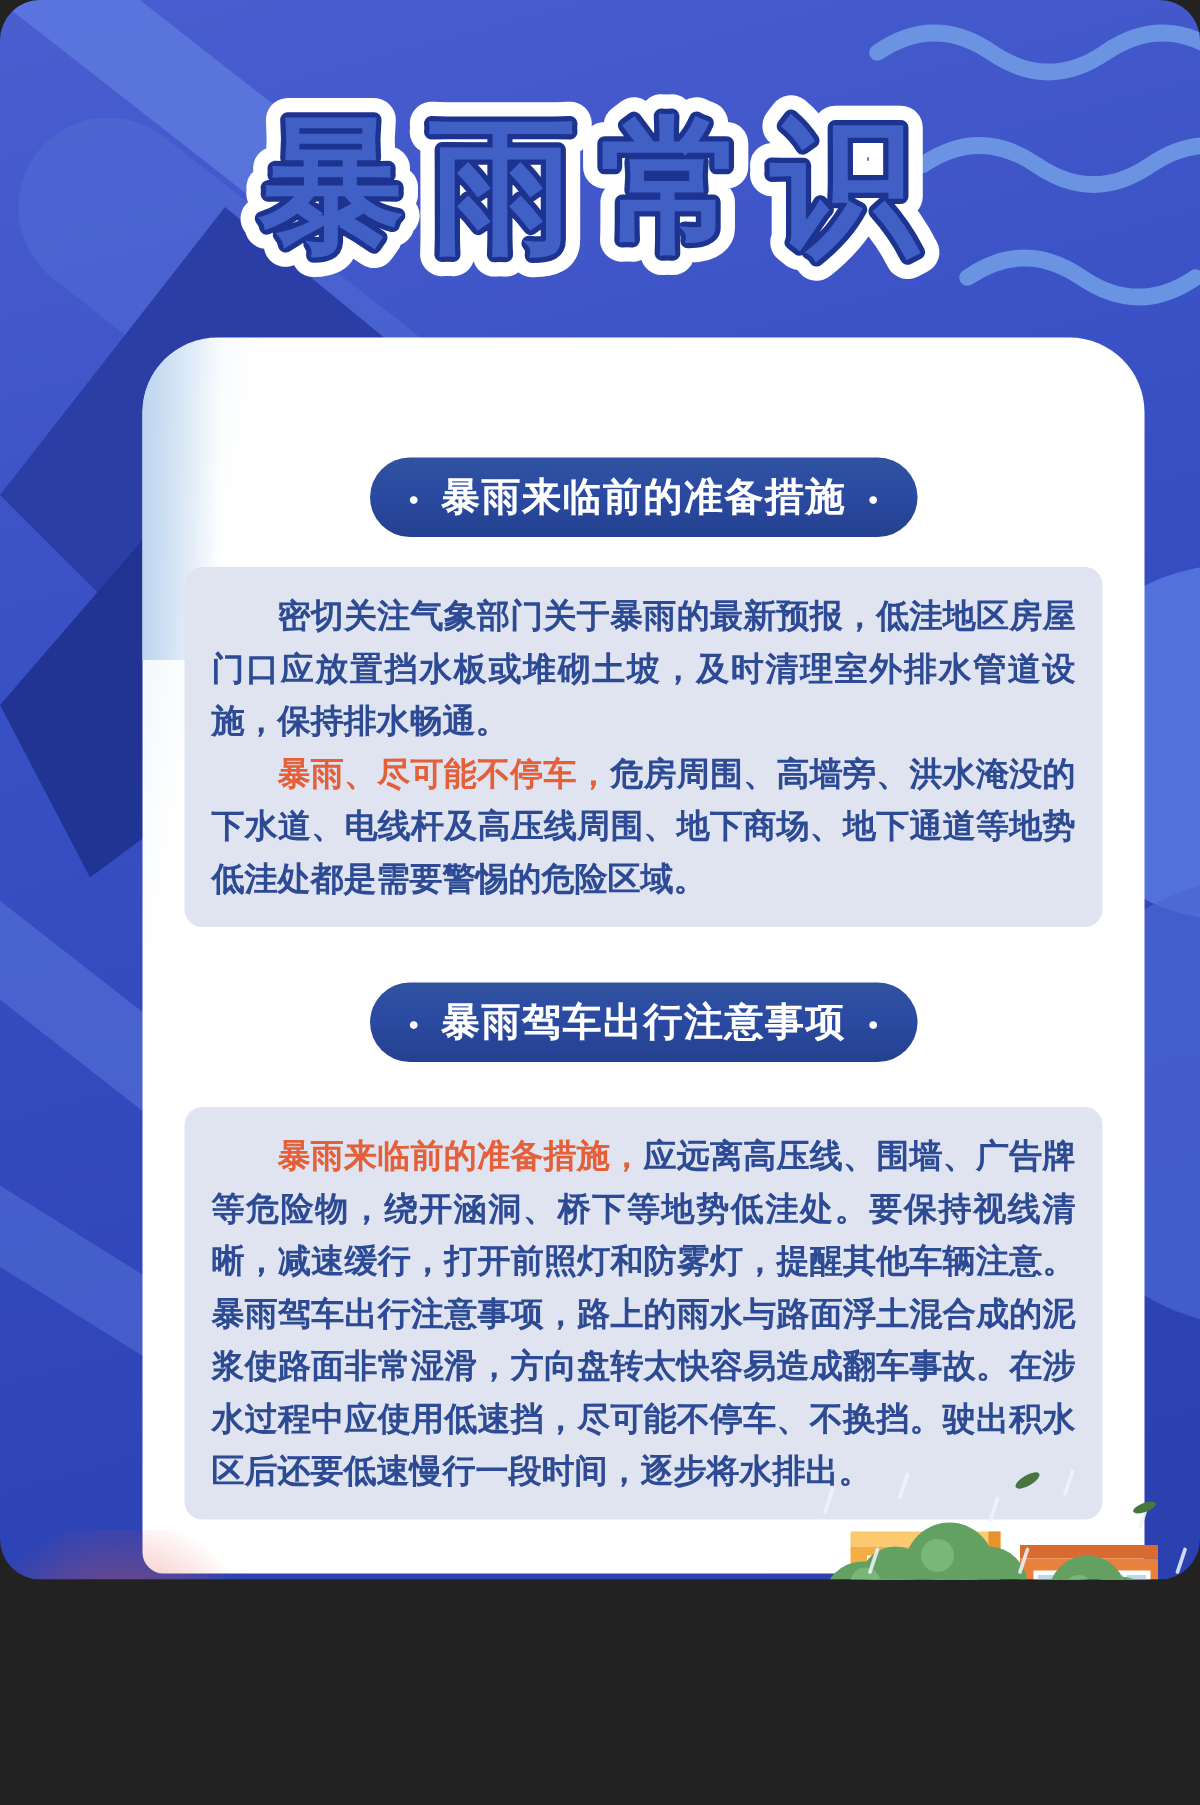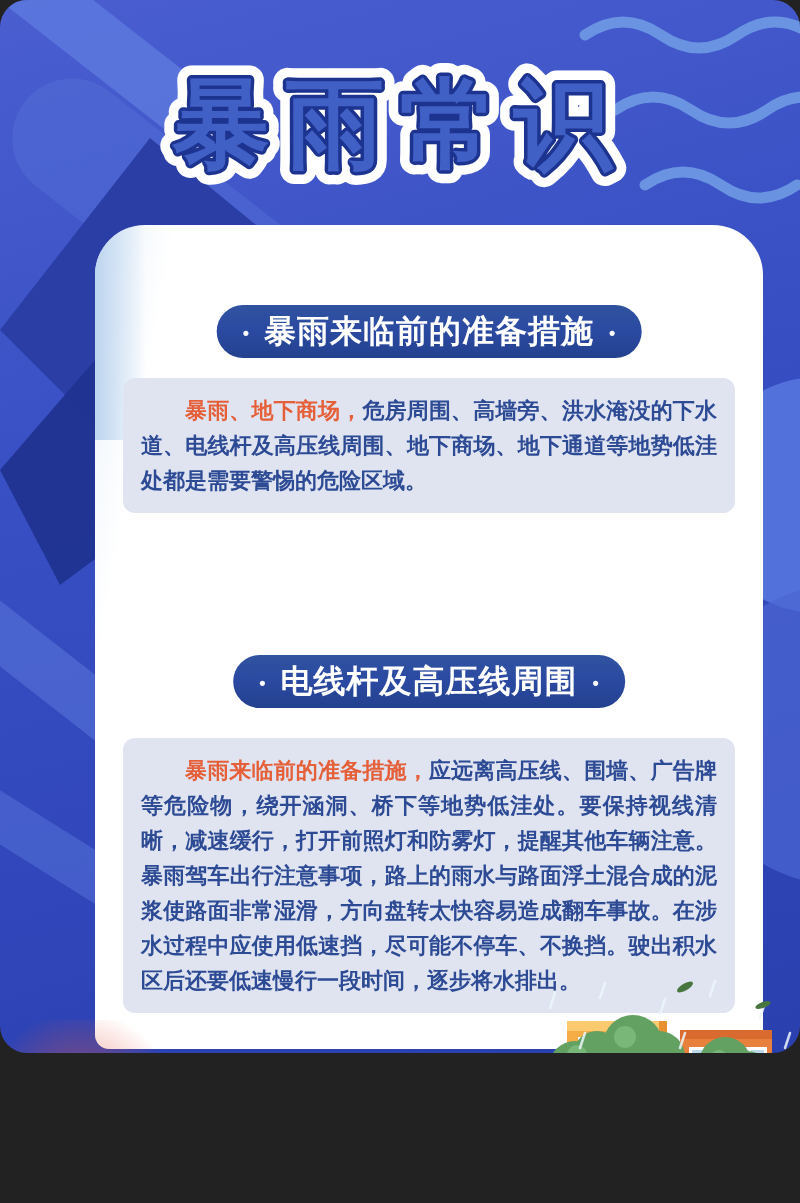--- a/index.html
+++ b/index.html
@@ -33,21 +33,21 @@
     background:linear-gradient(to right,#bdd5ef 0%,rgba(255,255,255,0) 85%);
   }
   .pill {
     position:absolute; left:50%; transform:translateX(-50%);
     height:53px; padding:0 26px; border-radius:27px;
     background:linear-gradient(180deg,#30539f 0%,#2b4aa2 45%,#24418f 100%);
     display:flex; align-items:center; gap:15px; white-space:nowrap;
   }
   .pill-1 { top:80px; }
   .pill-2 { top:430px; }
-  .pill .heading-text { color:#ffffff; font-size:32px; font-weight:bold; letter-spacing:1px; }
+  .pill .heading-text { color:#ffffff; font-size:26px; font-weight:bold; letter-spacing:1px; }
   .pill .dot { color:#ffffff; font-size:18px; font-weight:bold; line-height:1; padding-top:2px; }
   .textbox {
     position:absolute; left:28px; right:28px;
     background:#dfe4f0; border-radius:12px; padding:15px 18px;
     font-size:22px; line-height:35px; font-weight:600; color:#2d4a94;
     text-align:justify;
   }
   .box-1 { top:153px; }
   .box-2 { top:513px; }
   .textbox p { text-indent:2em; }
@@ -103,26 +103,27 @@
   <div class="panel">
     <div class="panel-curl"></div>
 
     <div class="pill pill-1">
       <span class="dot">•</span>
       <span class="heading-text">暴雨来临前的准备措施</span>
       <span class="dot">•</span>
     </div>
 
     <div class="textbox box-1">
-      <p><span class="hl">暴雨、地下商场，</span><span>危房周围、高墙旁、洪水淹没的下水道、电线杆及高压线周围、地下商场、地下通道等地势低洼处都是需要警惕的危险区域。</span></p>
+      <p><span class="hl"></span><span>密切关注气象部门关于暴雨的最新预报，低洼地区房屋门口应放置挡水板或堆砌土坡，及时清理室外排水管道设施，保持排水畅通。</span></p>
+      <p><span class="hl">暴雨、尽可能不停车，</span><span>危房周围、高墙旁、洪水淹没的下水道、电线杆及高压线周围、地下商场、地下通道等地势低洼处都是需要警惕的危险区域。</span></p>
     </div>
 
     <div class="pill pill-2">
       <span class="dot">•</span>
-      <span class="heading-text">电线杆及高压线周围</span>
+      <span class="heading-text">暴雨驾车出行注意事项</span>
       <span class="dot">•</span>
     </div>
 
     <div class="textbox box-2">
       <p><span class="hl">暴雨来临前的准备措施，</span><span>应远离高压线、围墙、广告牌等危险物，绕开涵洞、桥下等地势低洼处。要保持视线清晰，减速缓行，打开前照灯和防雾灯，提醒其他车辆注意。暴雨驾车出行注意事项，路上的雨水与路面浮土混合成的泥浆使路面非常湿滑，方向盘转太快容易造成翻车事故。在涉水过程中应使用低速挡，尽可能不停车、不换挡。驶出积水区后还要低速慢行一段时间，逐步将水排出。</span></p>
     </div>
   </div>
 
   <svg class="waves-svg" width="800" height="183" viewBox="0 0 800 183">
     <defs>

